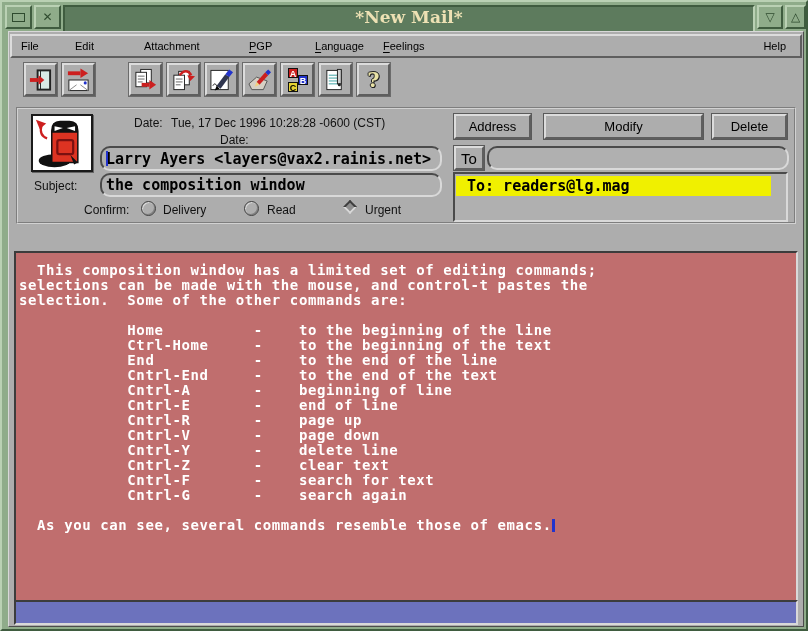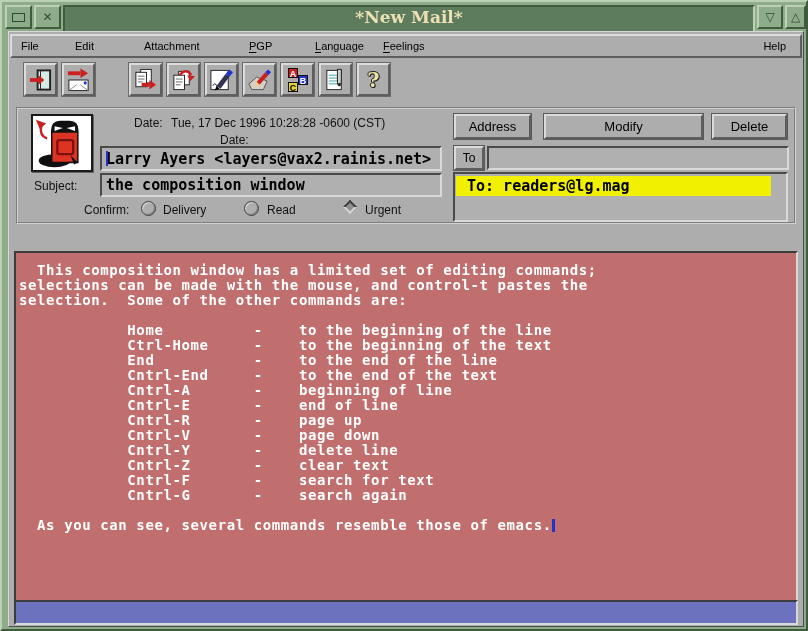--- a/index.html
+++ b/index.html
@@ -37,21 +37,21 @@
     border:2px solid; border-color:#dcdcdc #5e5e5e #5e5e5e #dcdcdc; background:var(--panel-grey,#adadad);
     box-shadow:0 0 0 1px #6b6b6b; cursor:pointer; display:flex; align-items:center; justify-content:center; }
   .tool svg { width:26px; height:26px; display:block; }
   .help-glyph { font:bold 21px/24px "DejaVu Serif", serif; color:#e9e2a6;
     text-shadow:1px 0 #222,-1px 0 #222,0 1px #222,0 -1px #222,1px 1px #222; }
   
   .hdr { left:14px; top:105px; width:780px; height:117px; border:2px groove #d2d2d2; }
   .logo-box { left:13px; top:5px; width:62px; height:58px; background:#fff; border:2px solid #1a1a1a; box-shadow:1px 1px 0 #666; }
   .lbl { font-size:12px; color:#111; }
   .field { font:bold 15px/20px "DejaVu Sans Mono", monospace; color:#000; padding:1px 4px;
-    display:flex; align-items:center; white-space:pre; overflow:hidden; }
+    display:flex; align-items:center; white-space:pre; overflow:hidden;border-radius:10px; }
   .btn { display:flex; align-items:center; justify-content:center; font-size:13px; color:#000;
     border:2px solid; border-color:#dcdcdc #5e5e5e #5e5e5e #dcdcdc; background:var(--panel-grey,#adadad);
     box-shadow:0 0 0 1px #5a5a5a; cursor:pointer; }
   .radio { width:15px; height:15px; border-radius:50%; border:1px solid #404040; background:#aeaeae;
     box-shadow:inset 1px 1px 0 #d8d8d8, inset -1px -1px 0 #808080; cursor:pointer; }
   .diamond { width:10px; height:10px; transform:rotate(45deg); background:#8f8f8f;
     border:2px solid; border-color:#3e3e3e #d8d8d8 #d8d8d8 #3e3e3e; cursor:pointer; }
   .reclist { left:435px; top:63px; width:335px; height:50px; }
   .recrow { margin:2px 15px 0 1px; height:20px; background:var(--highlight-yellow,#f0f000);
     font:bold 15px/20px "DejaVu Sans Mono", monospace; color:#000; padding-left:11px; white-space:pre; }
@@ -200,21 +200,21 @@
     <span class="abs radio" style="left:123px;top:92px;"></span>
     <span class="abs lbl" style="left:145px;top:94px;">Delivery</span>
     <span class="abs radio" style="left:226px;top:92px;"></span>
     <span class="abs lbl" style="left:249px;top:94px;">Read</span>
     <span class="abs diamond" style="left:327px;top:93px;"></span>
     <span class="abs lbl" style="left:347px;top:94px;">Urgent</span>
 
     <div class="abs btn" style="left:436px;top:5px;width:77px;height:25px;">Address</div>
     <div class="abs btn" style="left:526px;top:5px;width:159px;height:25px;">Modify</div>
     <div class="abs btn" style="left:694px;top:5px;width:75px;height:25px;">Delete</div>
-    <div class="abs btn" style="left:436px;top:37px;width:30px;height:24px;font-size:12px;">To</div>
+    <div class="abs btn" style="left:436px;top:37px;width:30px;height:24px;font-size:15px;">To</div>
     <div class="abs field sunken-g" style="left:469px;top:37px;width:302px;height:24px;">
       <span></span>
     </div>
     <div class="abs reclist sunken-g">
       <div class="recrow">To: readers@lg.mag</div>
     </div>
   </div>
 
   <div class="abs editor">
     <pre><span>  This composition window has a limited set of editing commands;

